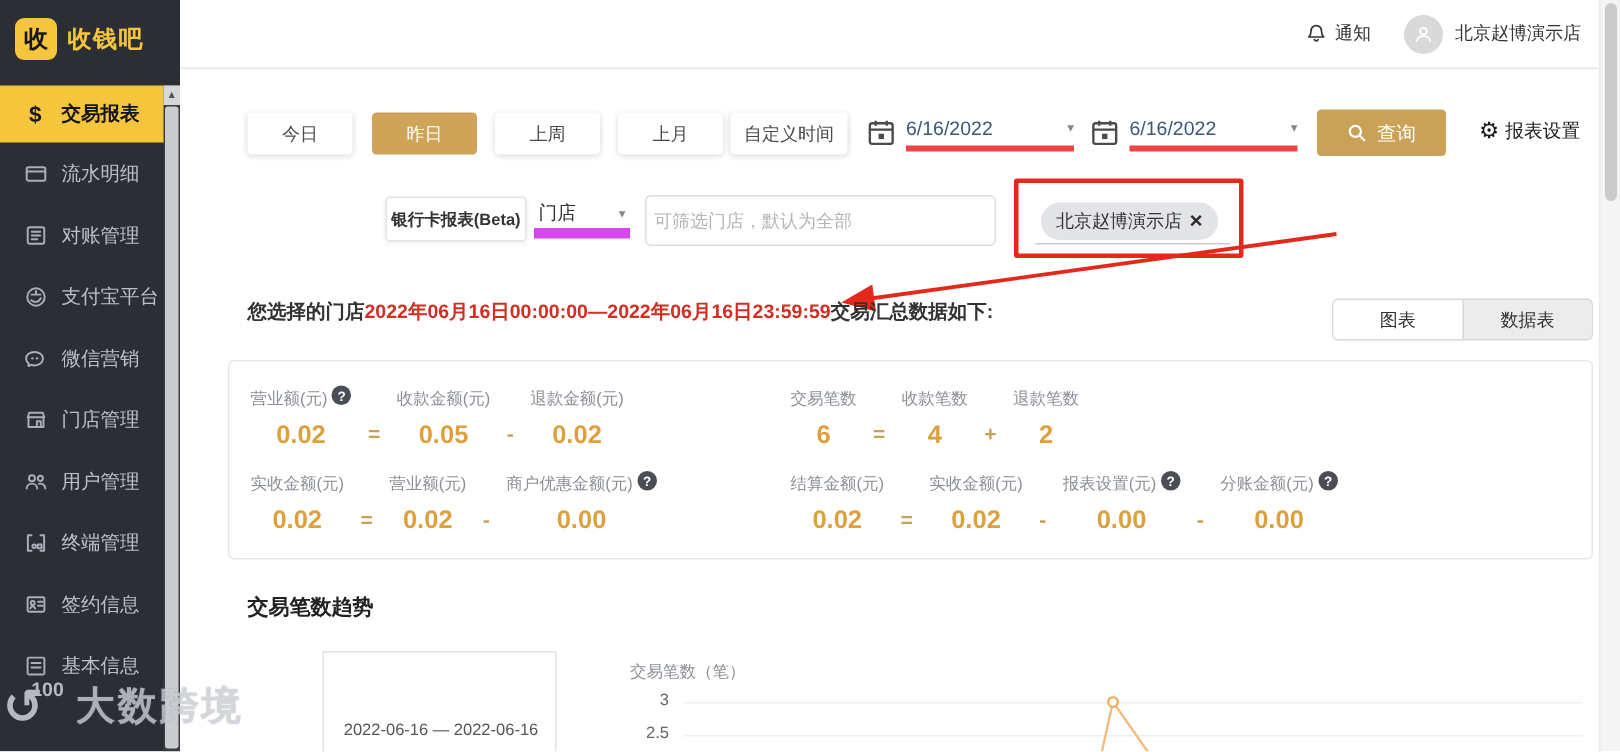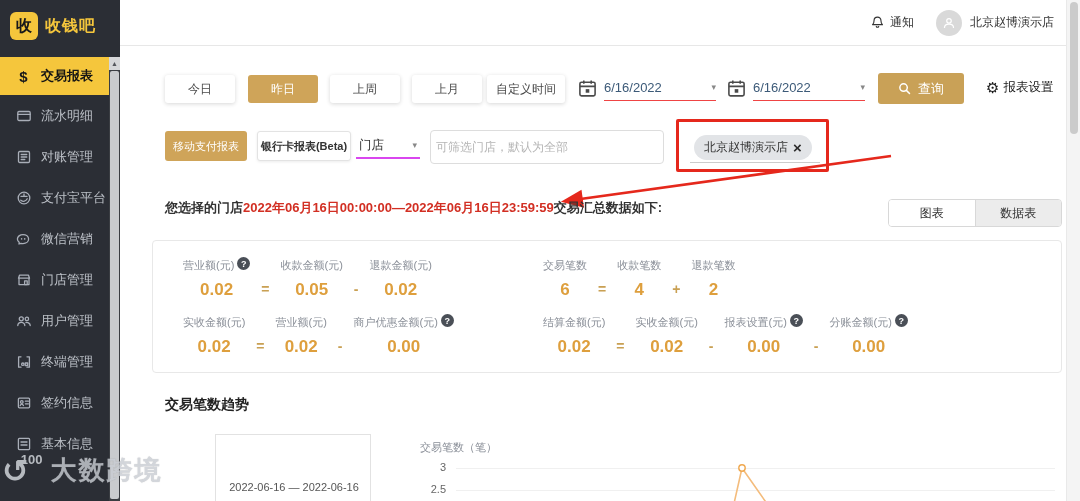--- a/index.html
+++ b/index.html
@@ -28,51 +28,51 @@
   .topbar { position:absolute; left:120px; top:0; width:960px; height:46px; background:#fff; border-bottom:1px solid #e7e7e7; display:flex; align-items:center; justify-content:flex-end; padding-right:24px; gap:22px; }
   .notice { display:flex; align-items:center; gap:5px; font-size:12px; color:#333; cursor:pointer; }
   .userbox { display:flex; align-items:center; gap:8px; margin-right:2px; cursor:pointer; }
   .avatar { width:26px; height:26px; border-radius:50%; background:#d9d9d9; display:flex; align-items:center; justify-content:center; }
   .username { font-size:12px; color:#333; }
   
   .btn { position:absolute; top:75px; height:28px; border-radius:3px; display:flex; align-items:center; justify-content:center; font-size:12px; color:#4a4a4a; background:#fff; box-shadow:0 1px 4px rgba(0,0,0,.16); cursor:pointer; }
   .btn.gold { background:#cfa459; color:#fff; box-shadow:none; }
   .cal-ico { position:absolute; width:19px; height:19px; cursor:pointer; }
   .cal-ico svg { stroke:#4a4a4a; fill:none; stroke-width:1.5; }
-  .datef { position:absolute; top:74px; height:27px; display:flex; align-items:center; justify-content:space-between; border-bottom:1px solid #ef4444; cursor:pointer; }
+  .datef { position:absolute; top:74px; height:27px; display:flex; align-items:center; justify-content:space-between; border-bottom:4px solid #ef4444; cursor:pointer; }
   .datef .dv { font-size:13px; color:#3c5a78; }
   .caret { font-size:9px; color:#888; }
   .query-btn { position:absolute; left:878px; top:73px; width:86px; height:31px; background:#c9a157; border-radius:3px; display:flex; align-items:center; justify-content:center; gap:7px; color:#fff; font-size:13px; cursor:pointer; }
   .settings { position:absolute; left:986px; top:79px; display:flex; align-items:center; gap:4px; cursor:pointer; }
   .gear { font-size:15px; color:#1a1a1a; line-height:1; }
   .settings .st { font-size:12.5px; color:#1a1a1a; }
   
   .tabbtn { position:absolute; top:131px; height:30px; border-radius:3px; display:flex; align-items:center; justify-content:center; font-size:11px; cursor:pointer; }
   .tabbtn.mobile { left:165px; width:82px; background:#cfa459; color:#fff; }
   .tabbtn.bank { left:257px; width:94px; background:#fff; color:#333; border:1px solid #e3e3e3; box-shadow:0 1px 3px rgba(0,0,0,.08); font-weight:bold; }
-  .store-select { position:absolute; left:356px; top:133px; width:64px; height:26px; display:flex; align-items:center; justify-content:space-between; border-bottom:2px solid #d946ef; padding:0 3px; cursor:pointer; }
+  .store-select { position:absolute; left:356px; top:133px; width:64px; height:26px; display:flex; align-items:center; justify-content:space-between; border-bottom:7px solid #d946ef; padding:0 3px; cursor:pointer; }
   .store-select .sv { font-size:12.5px; color:#333; }
   .store-input { position:absolute; left:430px; top:130px; width:234px; height:34px; border:1px solid #ddd; border-radius:4px; padding:0 5px; font-size:12px; color:#333; outline:none; font-family:Liberation Serif, serif; }
   .store-input::placeholder { color:#b5b5b5; }
   .tag-underline { position:absolute; left:690px; top:162px; width:130px; border-bottom:1px solid #ccc; }
   .store-tag { position:absolute; left:694px; top:135px; height:25px; padding:0 10px; background:#e2e4e7; border-radius:13px; display:flex; align-items:center; gap:5px; font-size:12px; color:#333; cursor:pointer; }
   .tag-x { font-size:15px; font-weight:bold; color:#2c2c2c; line-height:1; cursor:pointer; }
   .anno-box { position:absolute; left:676px; top:119px; width:153px; height:53px; border:3px solid #e5281c; border-radius:2px; pointer-events:none; }
   .anno-arrow { position:absolute; left:0; top:0; width:1080px; height:501px; pointer-events:none; }
   
   .sentence { position:absolute; left:165px; top:199px; font-size:13px; font-weight:bold; white-space:nowrap; }
   .sentence .dark { color:#333; }
   .sentence .red { color:#d22f23; }
   .view-toggle { position:absolute; left:888px; top:199px; width:174px; height:28px; border:1px solid #d8d8d8; border-radius:4px; overflow:hidden; display:flex; }
   .vt-cell { flex:1; display:flex; align-items:center; justify-content:center; font-size:12px; color:#333; cursor:pointer; }
   .vt-cell.on { background:#fff; }
   .vt-cell.off { background:#ececec; border-left:1px solid #d8d8d8; }
   
   .stats-panel { position:absolute; left:152px; top:240px; width:910px; height:133px; border:1px solid #e8e8e8; border-radius:4px; background:#fff; }
-  .stats-row { position:absolute; left:14px; display:flex;margin-left:16px; }
+  .stats-row { position:absolute; left:14px; display:flex; }
   .stats-row.r1 { top:17px; } .stats-row.r2 { top:74px; }
   .grp { display:flex; align-items:flex-start; }
   .grp.g-left { width:360px; }
   .unit { display:flex; flex-direction:column; align-items:center; }
   .u-label { font-size:11px; color:#8a8f98; white-space:nowrap; display:flex; align-items:flex-start; gap:3px; }
   .u-value { font-size:17px; font-weight:bold; color:#de9f3d; margin-top:7px; }
   .op { font-size:14px; font-weight:bold; color:#c9a053; padding:0 11px; align-self:flex-end; margin-bottom:3px; }
   .help { width:13px; height:13px; border-radius:50%; background:#4a4f57; color:#fff; font-size:9px; font-weight:bold; display:inline-flex; align-items:center; justify-content:center; margin-top:-1px; cursor:pointer; }
   
   .chart-title { position:absolute; left:165px; top:396px; font-size:14px; font-weight:bold; color:#222; }
@@ -258,21 +258,20 @@
         <circle cx="6" cy="6" r="4"></circle>
         <path d="M9 9l3.4 3.4"></path>
       </svg>
     <span>查询</span>
   </div>
   <div class="settings">
     <span class="gear">⚙</span>
     <span class="st">报表设置</span>
   </div>
 
-  <div class="tabbtn mobile">移动支付报表</div>
   <div class="tabbtn bank">银行卡报表(Beta)</div>
   <div class="store-select">
     <span class="sv">门店</span>
     <span class="caret">▾</span>
   </div>
   <input class="store-input" type="text" placeholder="可筛选门店，默认为全部" style="">
   <div class="tag-underline"></div>
   <div class="store-tag">
     <span>北京赵博演示店</span>
     <span class="tag-x">×</span>

